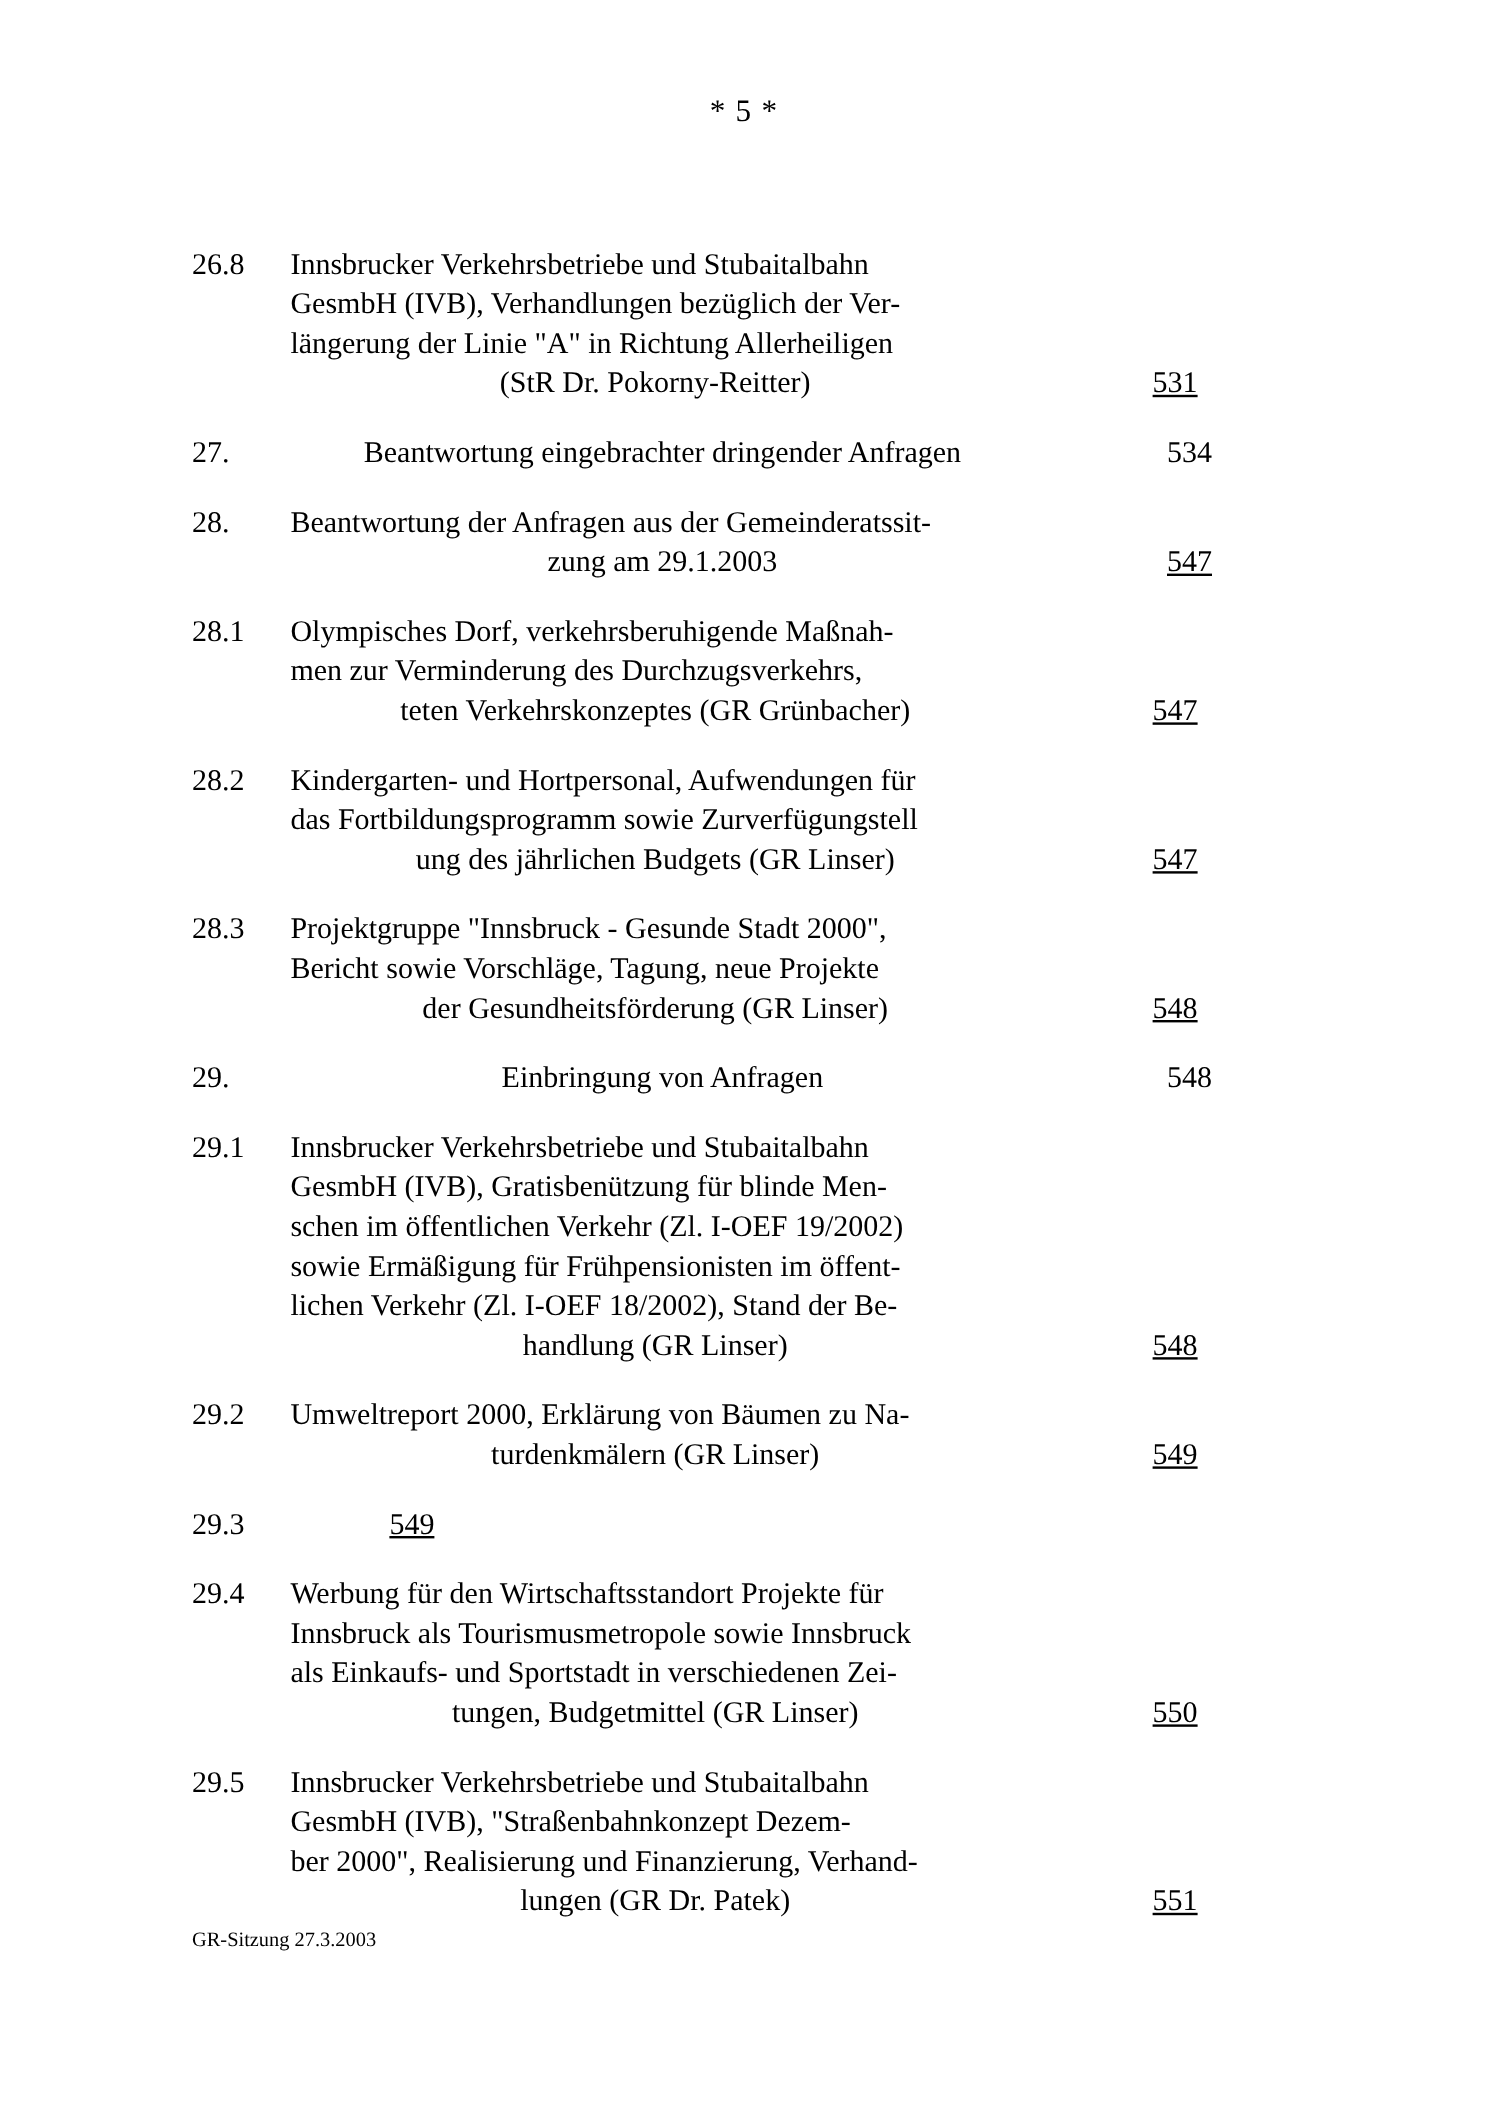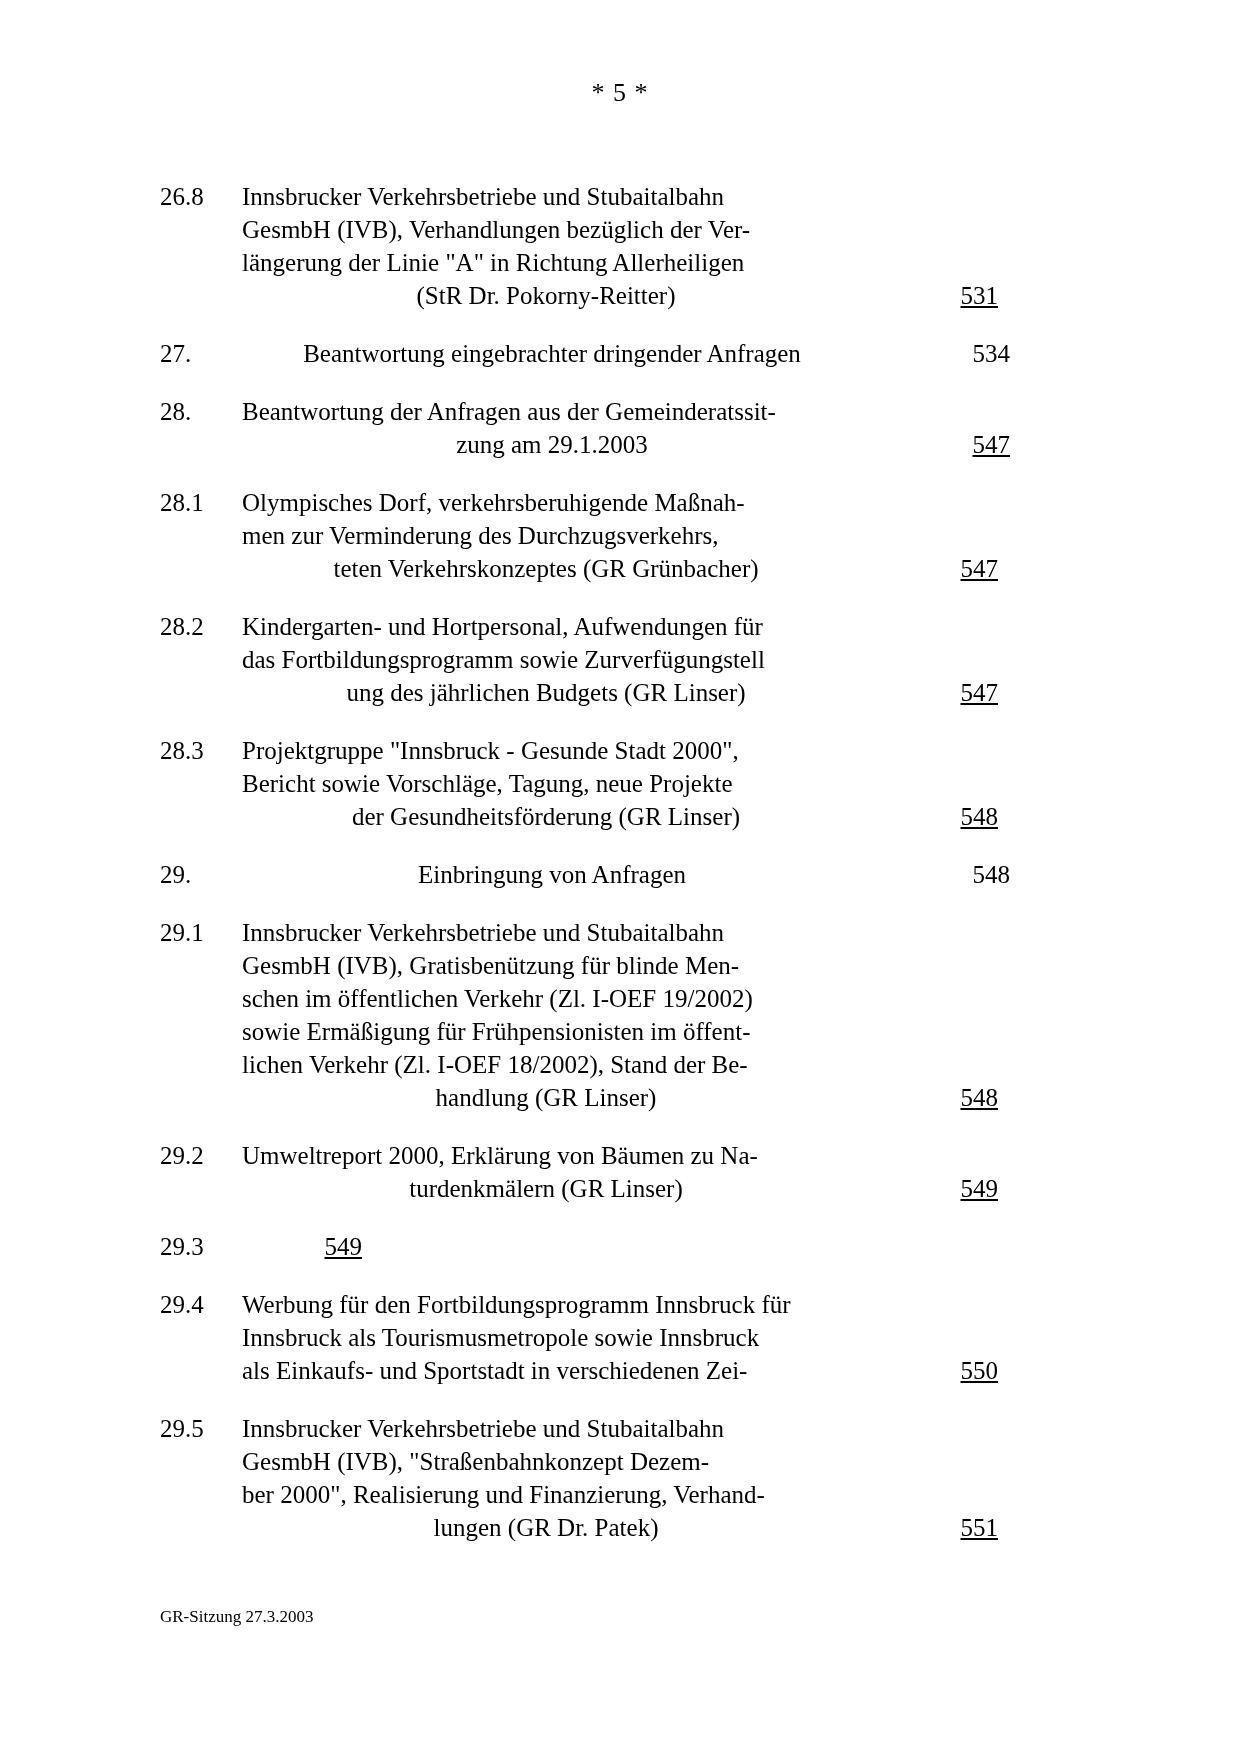--- a/index.html
+++ b/index.html
@@ -21,21 +21,21 @@
     box-sizing: border-box;
   }
   .page-header {
     text-align: center;
     font-size: 26px;
     letter-spacing: 1px;
     padding-top: 78px;
     font-family: "Liberation Serif", serif;
   }
   .toc {
-    margin-top: 72px;
+    margin-top: 96px;
     padding-left: 160px;
     padding-right: 110px;
   }
   .entry {
     display: flex;
     align-items: flex-start;
     margin-bottom: 25px;
   }
   .entry .num {
     width: 82px;
@@ -187,23 +187,24 @@
       </div>
       <div class="entry">
         <div class="num">29.3</div>
         <div class="pg pg-bottom">
           <span>549</span>
         </div>
       </div>
       <div class="entry">
         <div class="num">29.4</div>
         <div class="txt">
-          <div>Werbung für den Fortbildungsprogramm Innsbruck für</div>
+          <div>Werbung für den Wirtschaftsstandort Projekte für</div>
           <div>Innsbruck als Tourismusmetropole sowie Innsbruck</div>
           <div>als Einkaufs- und Sportstadt in verschiedenen Zei-</div>
+          <div class="lastline">tungen, Budgetmittel (GR Linser)</div>
         </div>
         <div class="pg pg-bottom">
           <span>550</span>
         </div>
       </div>
       <div class="entry">
         <div class="num">29.5</div>
         <div class="txt">
           <div>Innsbrucker Verkehrsbetriebe und Stubaitalbahn</div>
           <div>GesmbH (IVB), "Straßenbahnkonzept Dezem-</div>

